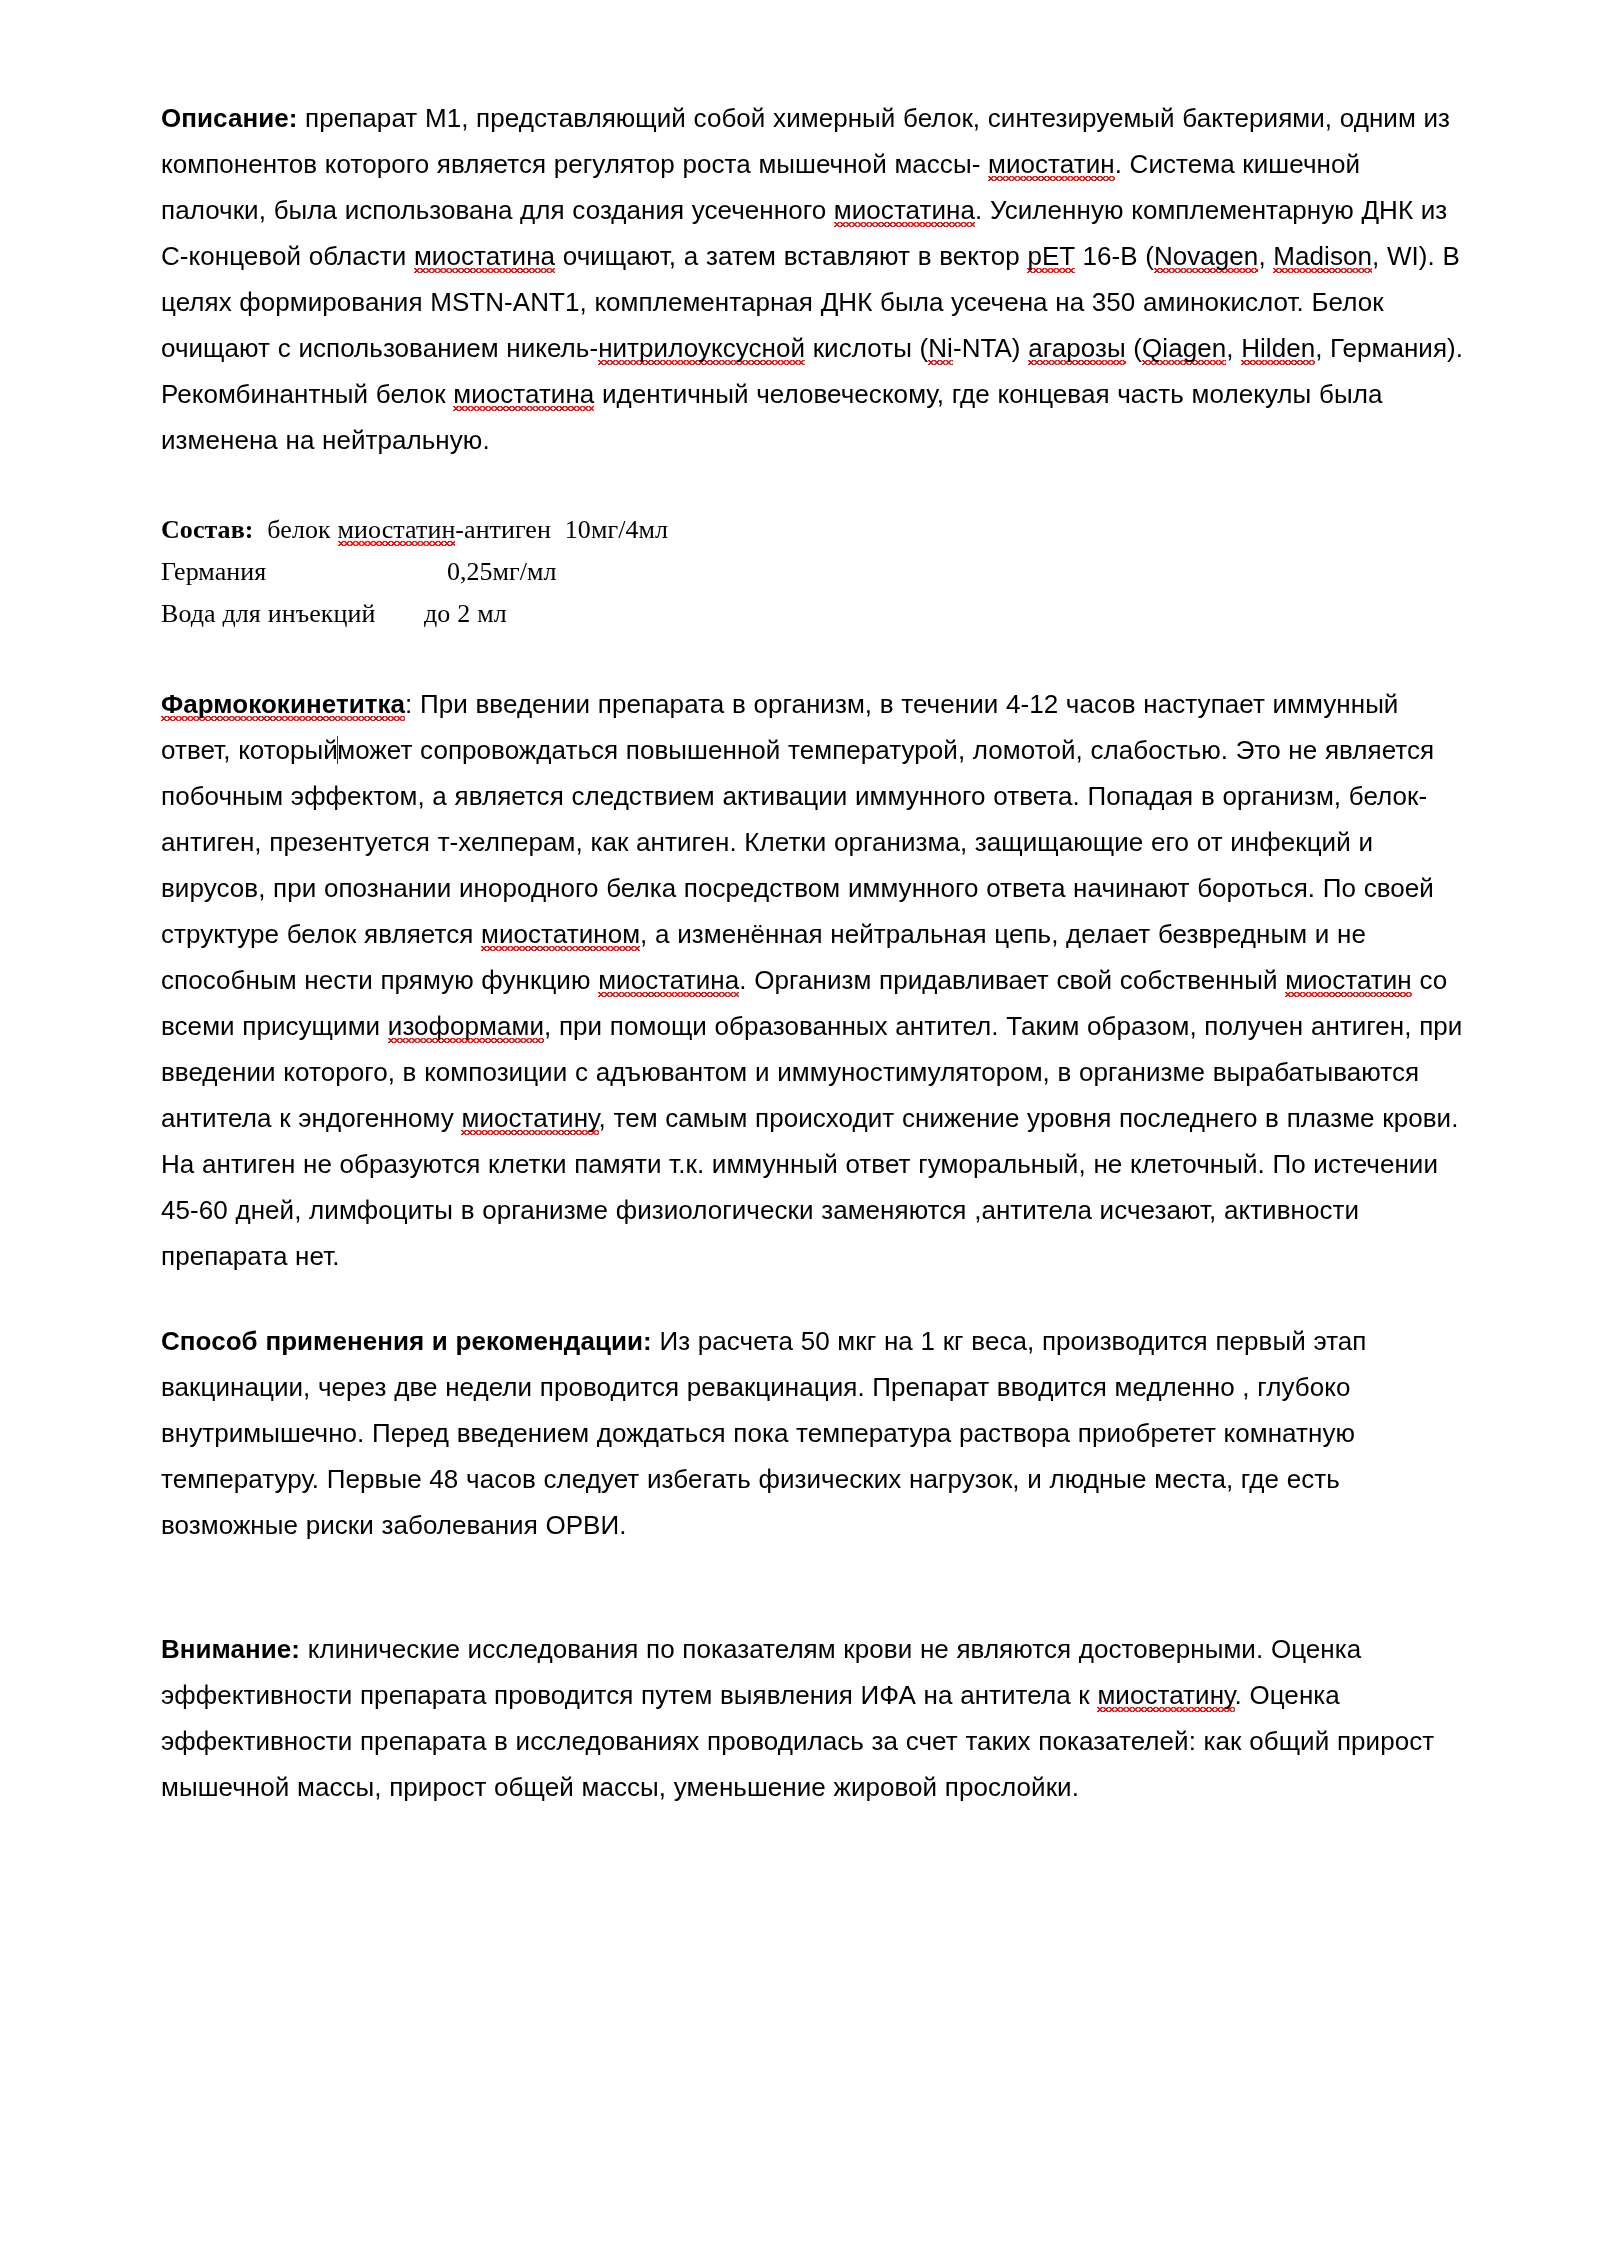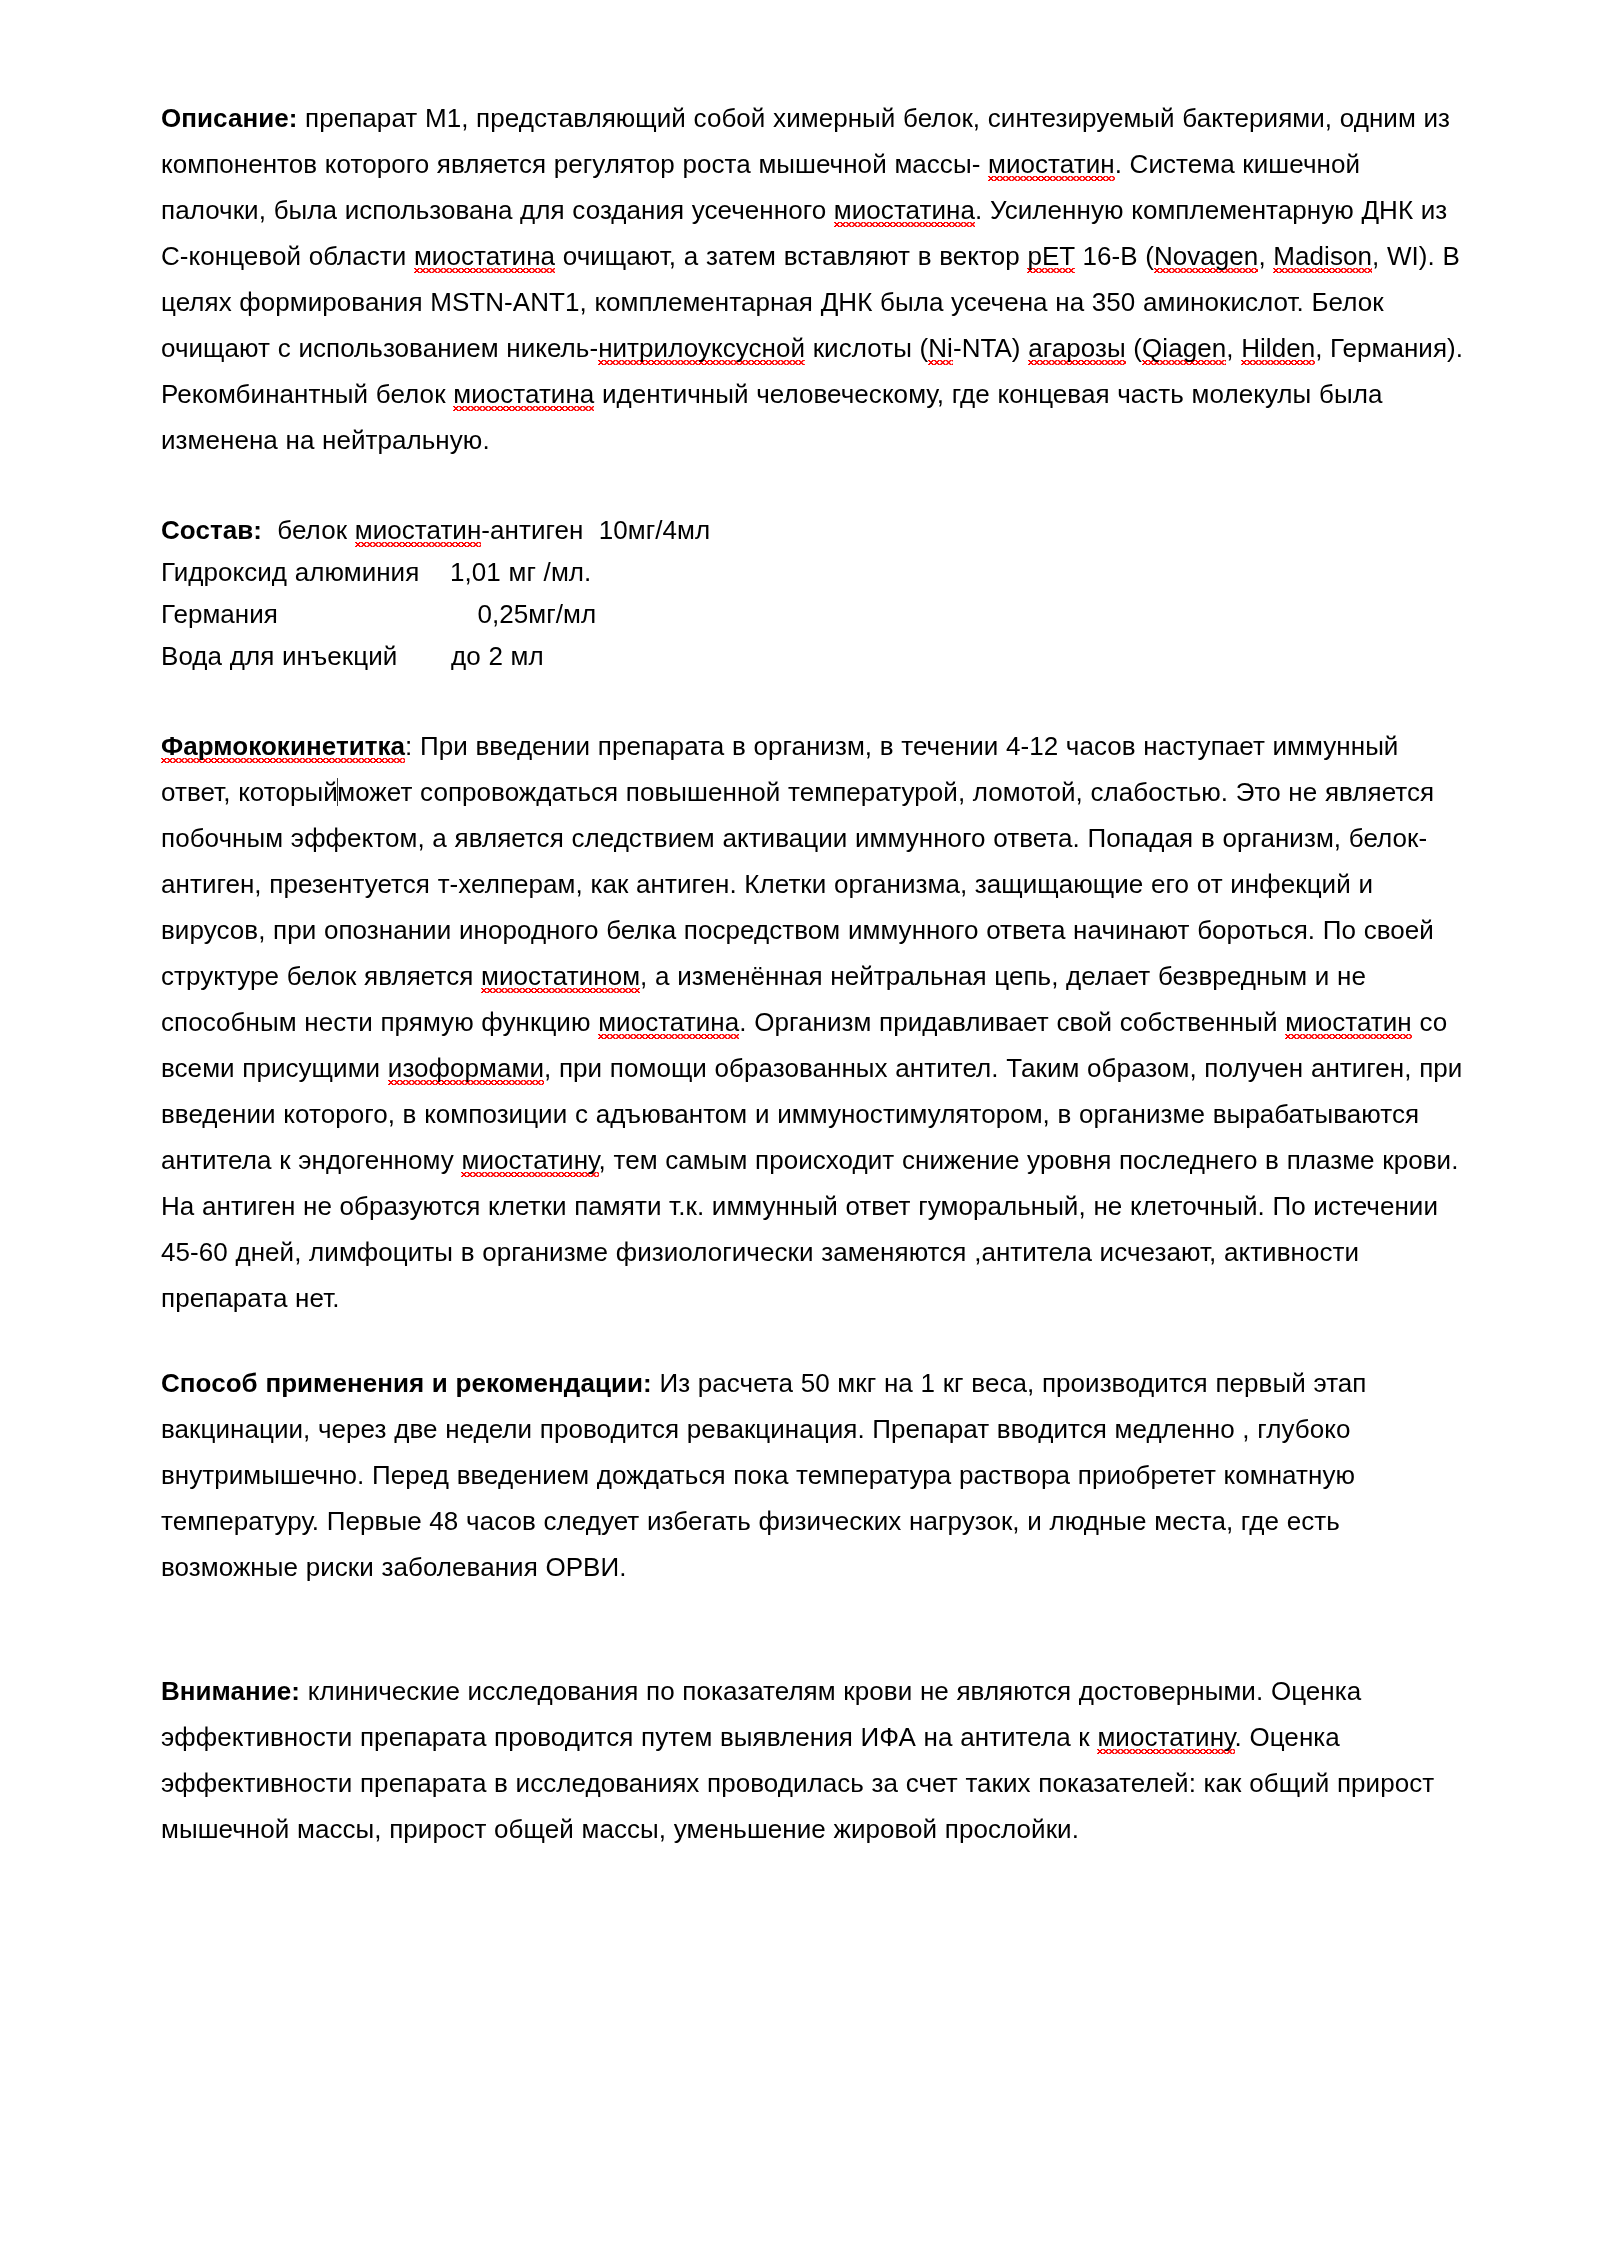--- a/index.html
+++ b/index.html
@@ -60,35 +60,34 @@
     border-left: 1.6px solid #3a3a3a;
     height: 27.6px;
     vertical-align: -4.9px;
     margin: 0 -0.8px;
   }
   .compo-line {
     white-space: pre;
     font-size: 26px;
     line-height: 42px;
   }
-  .compo-block { margin: 0; }
+  .compo-block { margin: 0; font-family: Liberation Serif, serif; }
 </style>
 </head>
 <body>
 
 <div class="page">
   <div class="doc-body">
 
     <p class="para"><b>Описание:</b><span> препарат М1, представляющий собой химерный белок, синтезируемый бактериями, одним из компонентов которого является регулятор роста мышечной массы-  </span><span class="sp">миостатин</span><span>. Система кишечной палочки, была использована для создания усеченного </span><span class="sp">миостатина</span><span>. Усиленную комплементарную ДНК из С-концевой области </span><span class="sp">миостатина</span><span> очищают, а затем вставляют в вектор </span><span class="sp">pET</span><span> 16-В (</span><span class="sp">Novagen</span><span>, </span><span class="sp">Madison</span><span>, WI). В целях формирования MSTN-ANT1, комплементарная ДНК была усечена на 350 аминокислот. Белок очищают с использованием никель-</span><span class="sp">нитрилоуксусной</span><span> кислоты (</span><span class="sp">Ni</span><span>-NTA) </span><span class="sp">агарозы</span><span> (</span><span class="sp">Qiagen</span><span>, </span><span class="sp">Hilden</span><span>, Германия). Рекомбинантный белок </span><span class="sp">миостатина</span><span> идентичный человеческому, где концевая часть молекулы была изменена на нейтральную.</span></p>
 
     <div class="gap-lg"></div>
 
     <div class="compo-block">
       <p class="compo-line"><b>Состав:</b><span>  белок </span><span class="sp">миостатин</span><span>-антиген  10мг/4мл</span></p>
-      <p class="compo-line">Гидроксид алюминия    1,01 мг /мл.</p>
       <p class="compo-line">Германия                          0,25мг/мл</p>
       <p class="compo-line">Вода для инъекций       до 2 мл</p>
     </div>
 
     <div class="gap-lg"></div>
 
     <p class="para"><b class="sp">Фармококинетитка</b><span>: При введении препарата в организм, в течении  4-12 часов наступает иммунный ответ, который</span><span class="caret"></span><span>может сопровождаться повышенной температурой, ломотой, слабостью. Это не является побочным эффектом, а является следствием активации иммунного ответа. Попадая в организм, белок-антиген, презентуется т-хелперам, как антиген. Клетки организма, защищающие его от инфекций и вирусов, при опознании инородного белка посредством иммунного ответа начинают бороться. По своей структуре белок является </span><span class="sp">миостатином</span><span>, а изменённая нейтральная цепь,  делает безвредным и не способным нести прямую функцию </span><span class="sp">миостатина</span><span>. Организм придавливает свой собственный </span><span class="sp">миостатин</span><span>  со всеми  присущими </span><span class="sp">изоформами</span><span>, при помощи образованных антител. Таким образом, получен антиген, при введении которого, в композиции с адъювантом и иммуностимулятором, в организме вырабатываются антитела к эндогенному </span><span class="sp">миостатину</span><span>, тем самым происходит снижение уровня последнего в плазме крови. На антиген не образуются клетки памяти т.к. иммунный ответ гуморальный, не клеточный. По истечении 45-60 дней, лимфоциты в организме физиологически заменяются ,антитела исчезают, активности препарата нет.</span></p>
 
     <div class="gap-md"></div>
 

